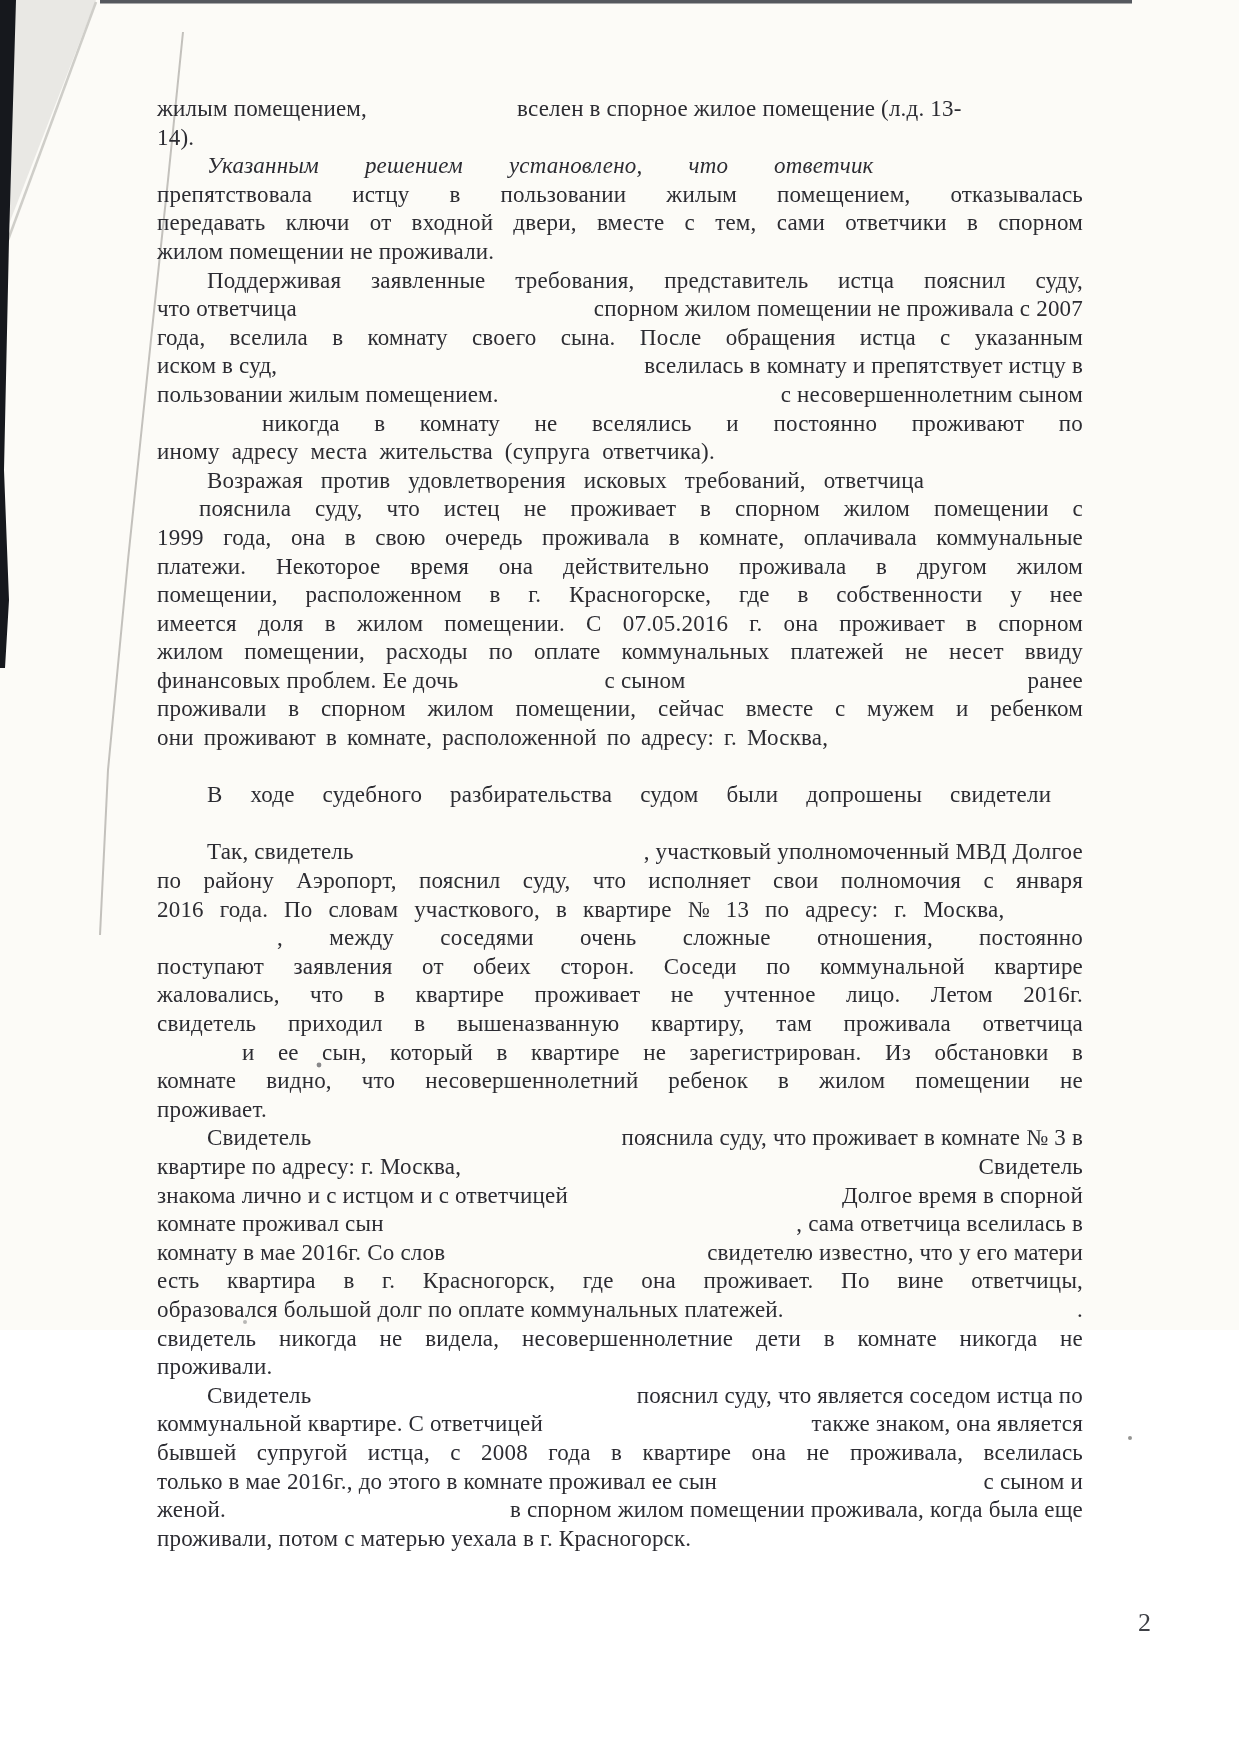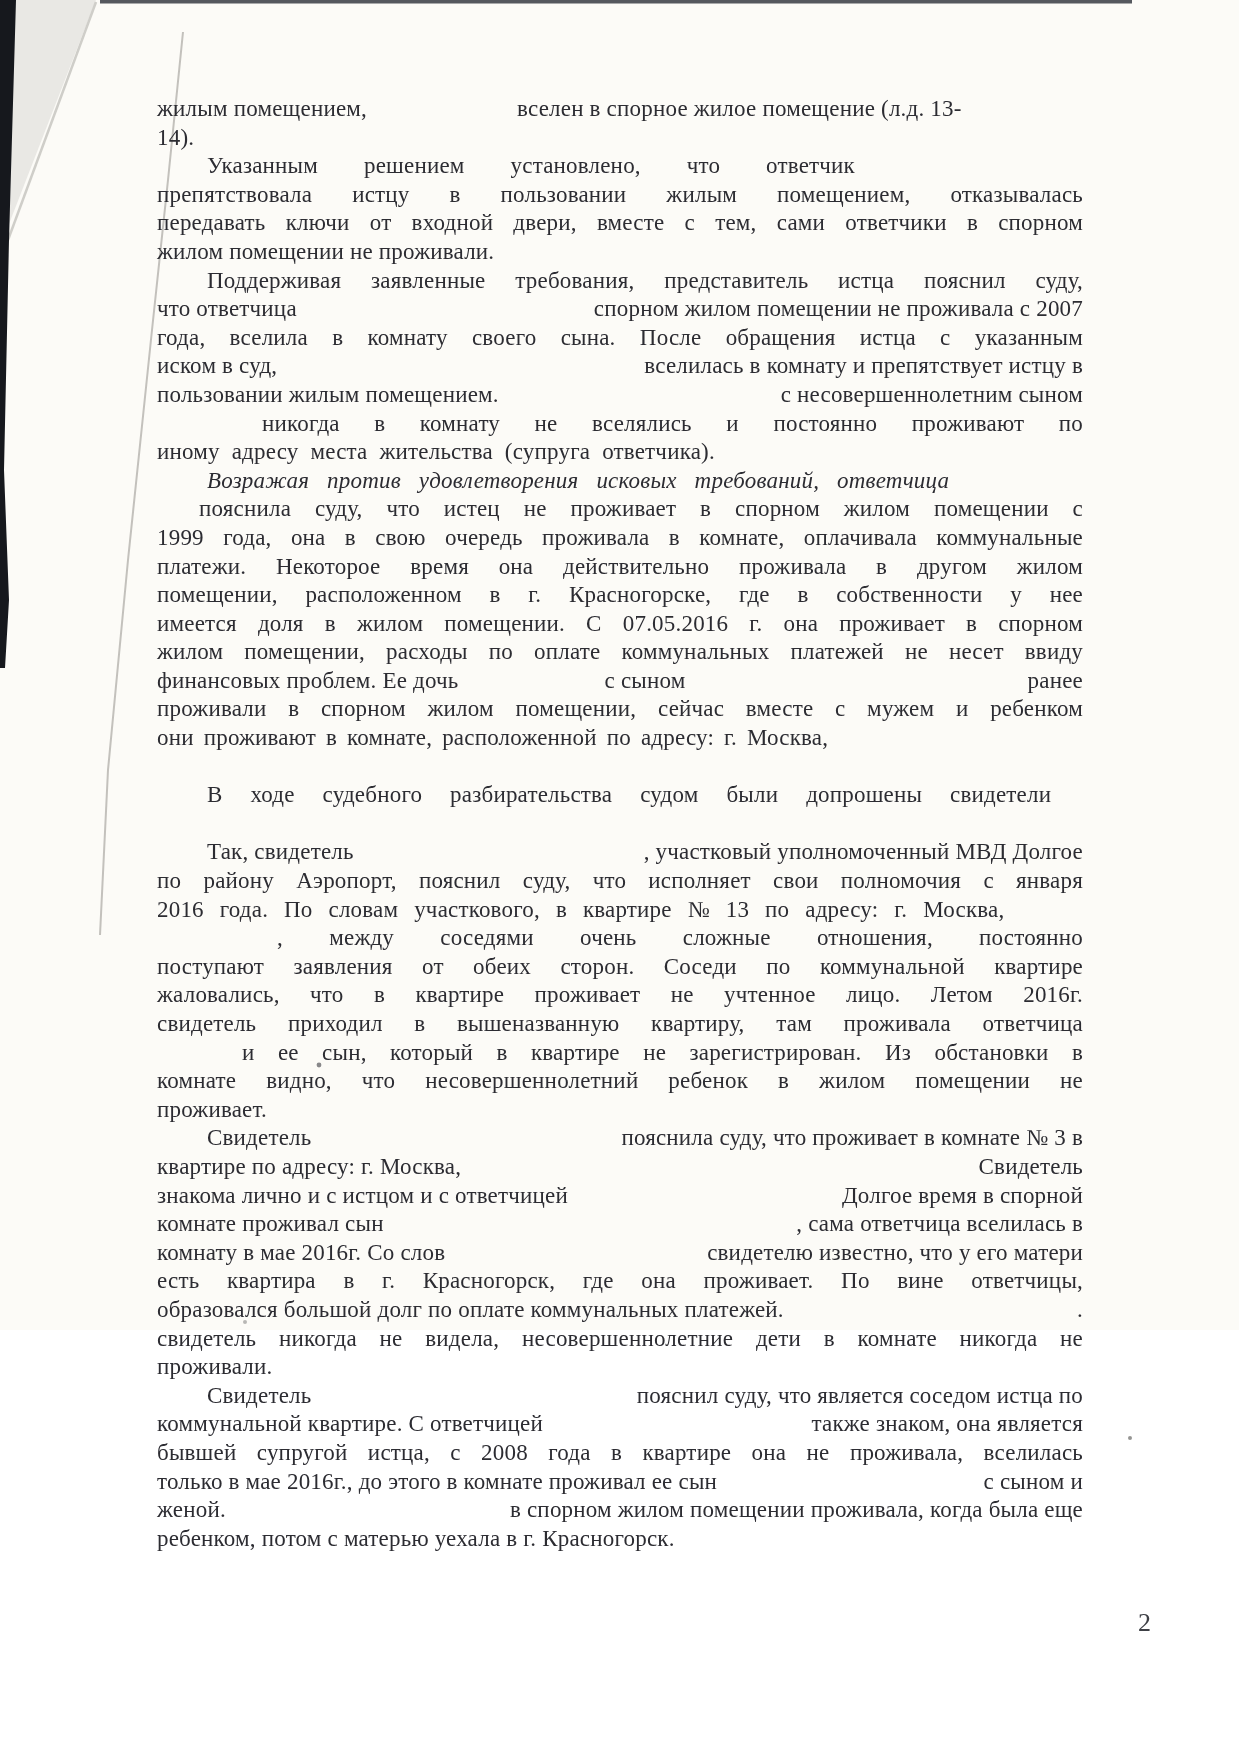--- a/index.html
+++ b/index.html
@@ -46,41 +46,41 @@
     <polyline points="183,32 168,180 152,330 128,560 108,770 100,935" fill="none" stroke="#b8b6b1" stroke-width="2" opacity="0.85"></polyline>
 
     <circle cx="319" cy="1065" r="2.4" fill="#4a4a50" opacity="0.65"></circle>
     <circle cx="1130" cy="1438" r="2" fill="#7a7a78" opacity="0.8"></circle>
     <circle cx="245" cy="1322" r="2" fill="#8a8a88" opacity="0.6"></circle>
   </svg>
 
   <div class="text-block">
       <div class="line a-l"><span class="seg">жилым помещением,</span><span class="gap" style="width: 150px;"></span><span class="seg">вселен в спорное жилое помещение (л.д. 13-</span></div>
       <div class="line a-l"><span class="seg">14).</span></div>
-      <div class="line a-l" style="padding-left: 50px; word-spacing: 40px;"><span class="seg">Указанным решением установлено, что ответчик</span></div>
+      <div class="line a-l" style="padding-left: 50px; word-spacing: 40px; font-style: italic;"><span class="seg">Указанным решением установлено, что ответчик</span></div>
       <div class="line a-j"><span class="seg">препятствовала истцу в пользовании жилым помещением, отказывалась</span></div>
       <div class="line a-j"><span class="seg">передавать ключи от входной двери, вместе с тем, сами ответчики в спорном</span></div>
       <div class="line a-l"><span class="seg">жилом помещении не проживали.</span></div>
       <div class="line a-j" style="text-indent: 50px;"><span class="seg">Поддерживая заявленные требования, представитель истца пояснил суду,</span></div>
       <div class="line a-f">
         <span class="seg">что ответчица</span>
         <span class="seg" style="margin-left: auto;">спорном жилом помещении не проживала с 2007</span>
       </div>
       <div class="line a-j"><span class="seg">года, вселила в комнату своего сына. После обращения истца с указанным</span></div>
       <div class="line a-f">
         <span class="seg">иском в суд,</span>
         <span class="seg" style="margin-left: auto;">вселилась в комнату и препятствует истцу в</span>
       </div>
       <div class="line a-f">
         <span class="seg">пользовании жилым помещением.</span>
         <span class="seg" style="margin-left: auto;">с несовершеннолетним сыном</span>
       </div>
       <div class="line a-j" style="text-indent: 105px;"><span class="seg">никогда в комнату не вселялись и постоянно проживают по</span></div>
       <div class="line a-l" style="word-spacing: 6px;"><span class="seg">иному адресу места жительства (супруга ответчика).</span></div>
-      <div class="line a-l" style="padding-left: 50px; word-spacing: 12px; font-style: italic;"><span class="seg">Возражая против удовлетворения исковых требований, ответчица</span></div>
+      <div class="line a-l" style="padding-left: 50px; word-spacing: 12px;"><span class="seg">Возражая против удовлетворения исковых требований, ответчица</span></div>
       <div class="line a-j" style="text-indent: 42px;"><span class="seg">пояснила суду, что истец не проживает в спорном жилом помещении с</span></div>
       <div class="line a-j"><span class="seg">1999 года, она в свою очередь проживала в комнате, оплачивала коммунальные</span></div>
       <div class="line a-j"><span class="seg">платежи. Некоторое время она действительно проживала в другом жилом</span></div>
       <div class="line a-j"><span class="seg">помещении, расположенном в г. Красногорске, где в собственности у нее</span></div>
       <div class="line a-j"><span class="seg">имеется доля в жилом помещении. С 07.05.2016 г. она проживает в спорном</span></div>
       <div class="line a-j"><span class="seg">жилом помещении, расходы по оплате коммунальных платежей не несет ввиду</span></div>
       <div class="line a-f">
         <span class="seg">финансовых проблем. Ее дочь</span>
         <span class="gap" style="width: 58px;"></span>
         <span class="seg">с сыном</span>
@@ -141,18 +141,18 @@
       </div>
       <div class="line a-j"><span class="seg">бывшей супругой истца, с 2008 года в квартире она не проживала, вселилась</span></div>
       <div class="line a-f">
         <span class="seg">только в мае 2016г., до этого в комнате проживал ее сын</span>
         <span class="seg" style="margin-left: auto;">с сыном и</span>
       </div>
       <div class="line a-f">
         <span class="seg">женой.</span>
         <span class="seg" style="margin-left: auto;">в спорном жилом помещении проживала, когда была еще</span>
       </div>
-      <div class="line a-l"><span class="seg">ребенком, потом с матерью уехала в г. Красногорск.</span></div>
+      <div class="line a-l"><span class="seg">проживали, потом с матерью уехала в г. Красногорск.</span></div>
     </div>
 
   <div class="page-number">2</div>
 
 </div>
 
 </body></html>

